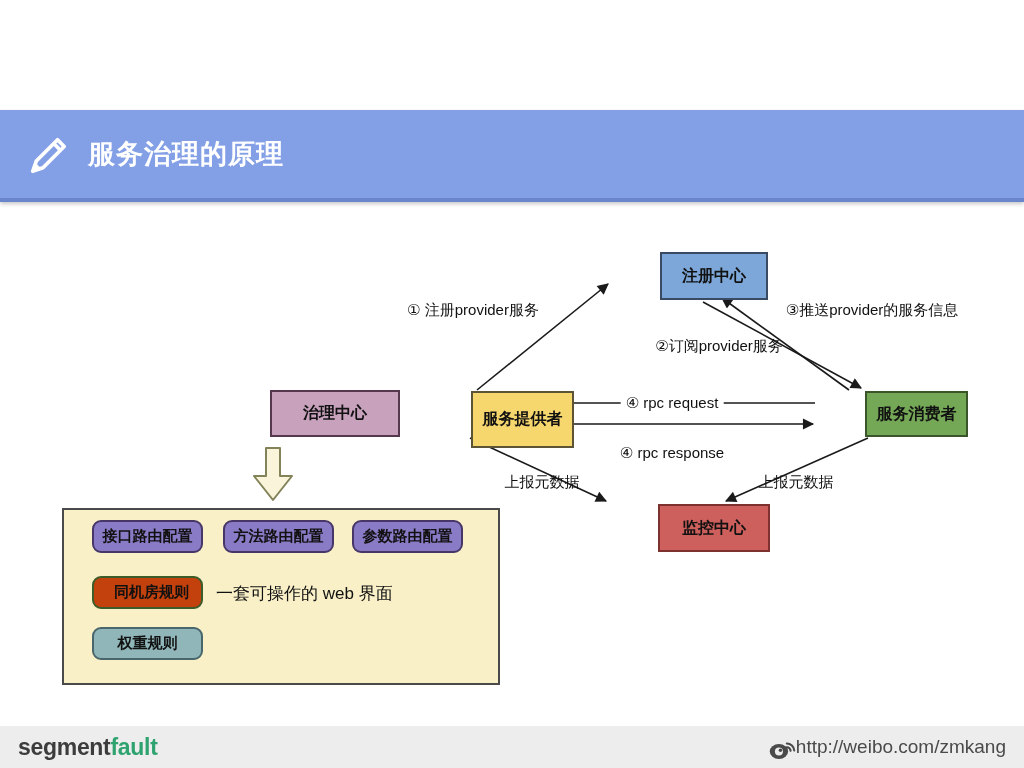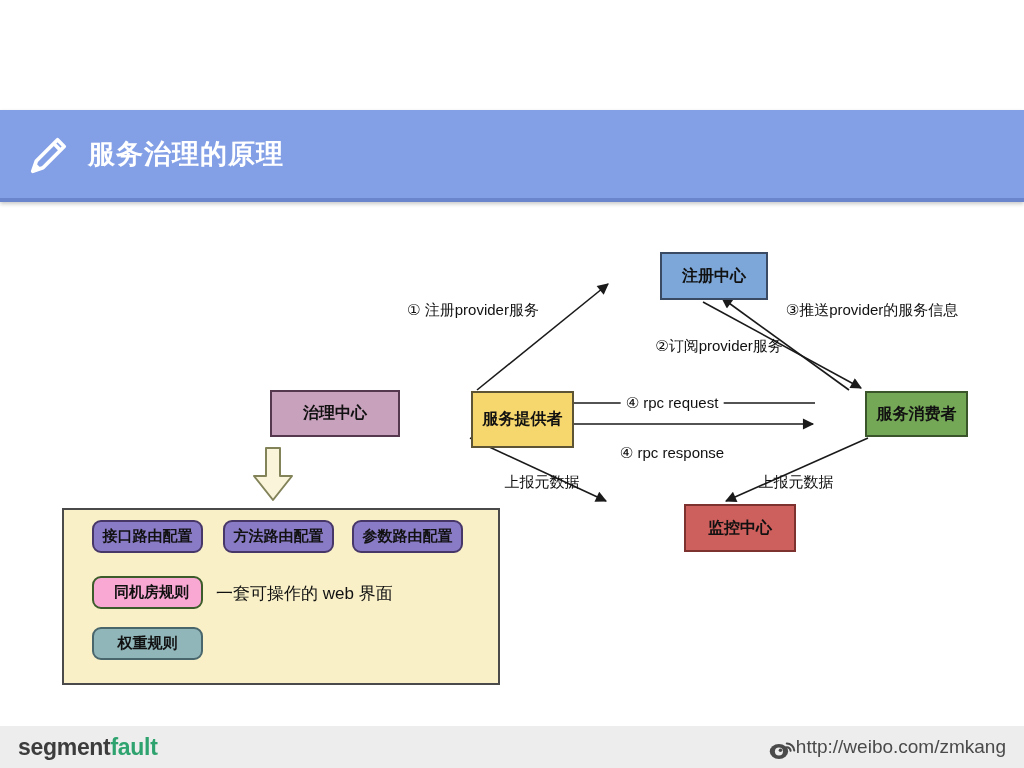--- a/index.html
+++ b/index.html
@@ -24,40 +24,40 @@
   
   .lines-svg{position:absolute;left:0;top:0;width:1024px;height:768px;}
   .node{
     position:absolute;display:flex;align-items:center;justify-content:center;
     font-size:16px;font-weight:600;color:#111;box-sizing:border-box;margin-left:48px;
   }
   .n-registry  {left:612px;top:252px;width:108px;height:48px;background:#7da7d8;border:2px solid #3a4a63;}
   .n-governance{left:222px;top:390px;width:130px;height:47px;background:#c8a2bd;border:2px solid #55384e;}
   .n-provider  {left:423px;top:391px;width:103px;height:57px;background:#f6d76e;border:2px solid #5d5436;}
   .n-consumer  {left:817px;top:391px;width:103px;height:46px;background:#74a756;border:2px solid #3a5529;}
-  .n-monitor   {left:636px;top:504px;width:112px;height:48px;background:#cd5f5c;border:2px solid #7e3230;}
+  .n-monitor   {left:610px;top:504px;width:112px;height:48px;background:#cd5f5c;border:2px solid #7e3230;}
   .edge-label{
     position:absolute;transform:translateX(-50%);white-space:nowrap;
     font-size:15px;color:#111;
   }
   .edge-label.on-line{background:#ffffff;padding:0 5px;}
   
   .panel{
     position:absolute;left:62px;top:508px;width:438px;height:177px;
     background:#f9f0c8;border:2px solid #4a4a4a;box-sizing:border-box;
   }
   .chip{
     position:absolute;width:111px;height:33px;box-sizing:border-box;
     display:flex;align-items:center;justify-content:center;
     font-size:15px;font-weight:600;color:#111;border-radius:9px;
   }
   .chip.c1{left:92px; top:520px;background:#8a7bc7;border:2px solid #473768;}
   .chip.c2{left:223px;top:520px;background:#8a7bc7;border:2px solid #473768;}
   .chip.c3{left:352px;top:520px;background:#8a7bc7;border:2px solid #473768;}
-  .chip.c4{left:92px; top:576px;background:#f9a8d4;border:2px solid #3c5c2a;padding-left:8px;}
+  .chip.c4{left:92px; top:576px;background:#c2410c;border:2px solid #3c5c2a;padding-left:8px;}
   .chip.c5{left:92px; top:627px;background:#90b6ba;border:2px solid #49666c;}
   .panel-note{
     position:absolute;left:216px;top:582px;font-size:17px;color:#111;white-space:nowrap;
   }
   
   .footer{
     position:absolute;left:0;top:726px;width:1024px;height:42px;background:#ededed;
     display:flex;align-items:center;justify-content:space-between;
     box-sizing:border-box;padding:0 18px;
   }

